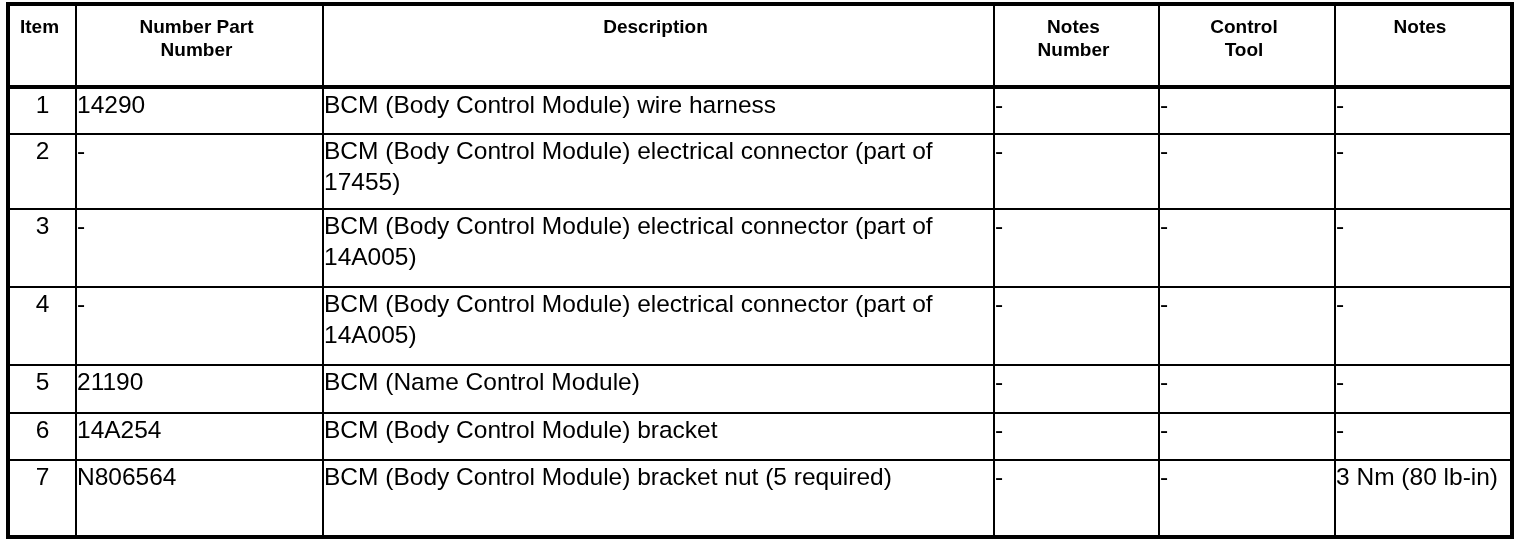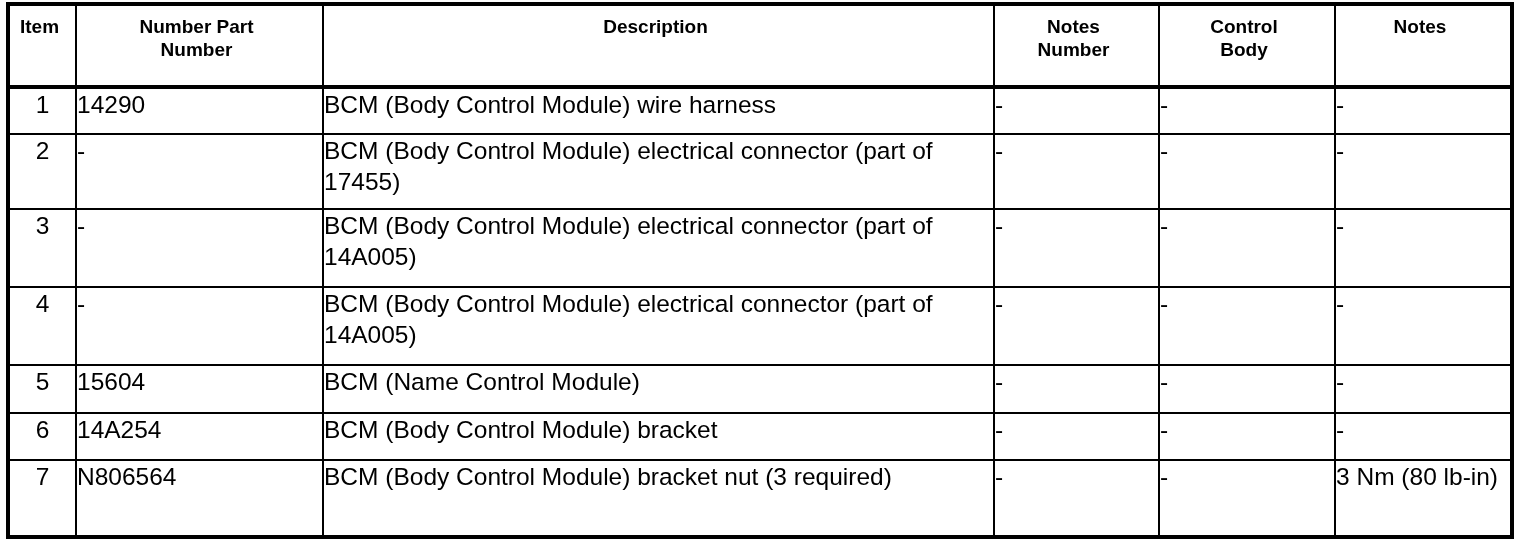--- a/index.html
+++ b/index.html
@@ -101,21 +101,21 @@
       <col class="c-tool">
       <col class="c-material">
       <col class="c-notes">
     </colgroup>
     <thead>
       <tr class="header-row">
         <th><span>Item</span></th>
         <th><span>Number Part</span><br><span>Number</span></th>
         <th><span>Description</span></th>
         <th><span>Notes</span><br><span>Number</span></th>
-        <th><span>Control</span><br><span>Body</span></th>
+        <th><span>Control</span><br><span>Tool</span></th>
         <th><span>Notes</span></th>
       </tr>
     </thead>
     <tbody>
       <tr class="row-h1">
         <td class="cell-item">1</td>
         <td>14290</td>
         <td>BCM (Body Control Module) wire harness</td>
         <td>-</td>
         <td>-</td>
@@ -140,37 +140,37 @@
       <tr class="row-h4">
         <td class="cell-item">4</td>
         <td>-</td>
         <td>BCM (Body Control Module) electrical connector (part of 14A005)</td>
         <td>-</td>
         <td>-</td>
         <td>-</td>
       </tr>
       <tr class="row-h5">
         <td class="cell-item">5</td>
-        <td>15604</td>
+        <td>21190</td>
         <td>BCM (Name Control Module)</td>
         <td>-</td>
         <td>-</td>
         <td>-</td>
       </tr>
       <tr class="row-h6">
         <td class="cell-item">6</td>
         <td>14A254</td>
         <td>BCM (Body Control Module) bracket</td>
         <td>-</td>
         <td>-</td>
         <td>-</td>
       </tr>
       <tr class="row-h7">
         <td class="cell-item">7</td>
         <td>N806564</td>
-        <td>BCM (Body Control Module) bracket nut (3 required)</td>
+        <td>BCM (Body Control Module) bracket nut (5 required)</td>
         <td>-</td>
         <td>-</td>
         <td>3 Nm (80 lb-in)</td>
       </tr>
     </tbody>
   </table>
 </div>
 
 </body></html>

